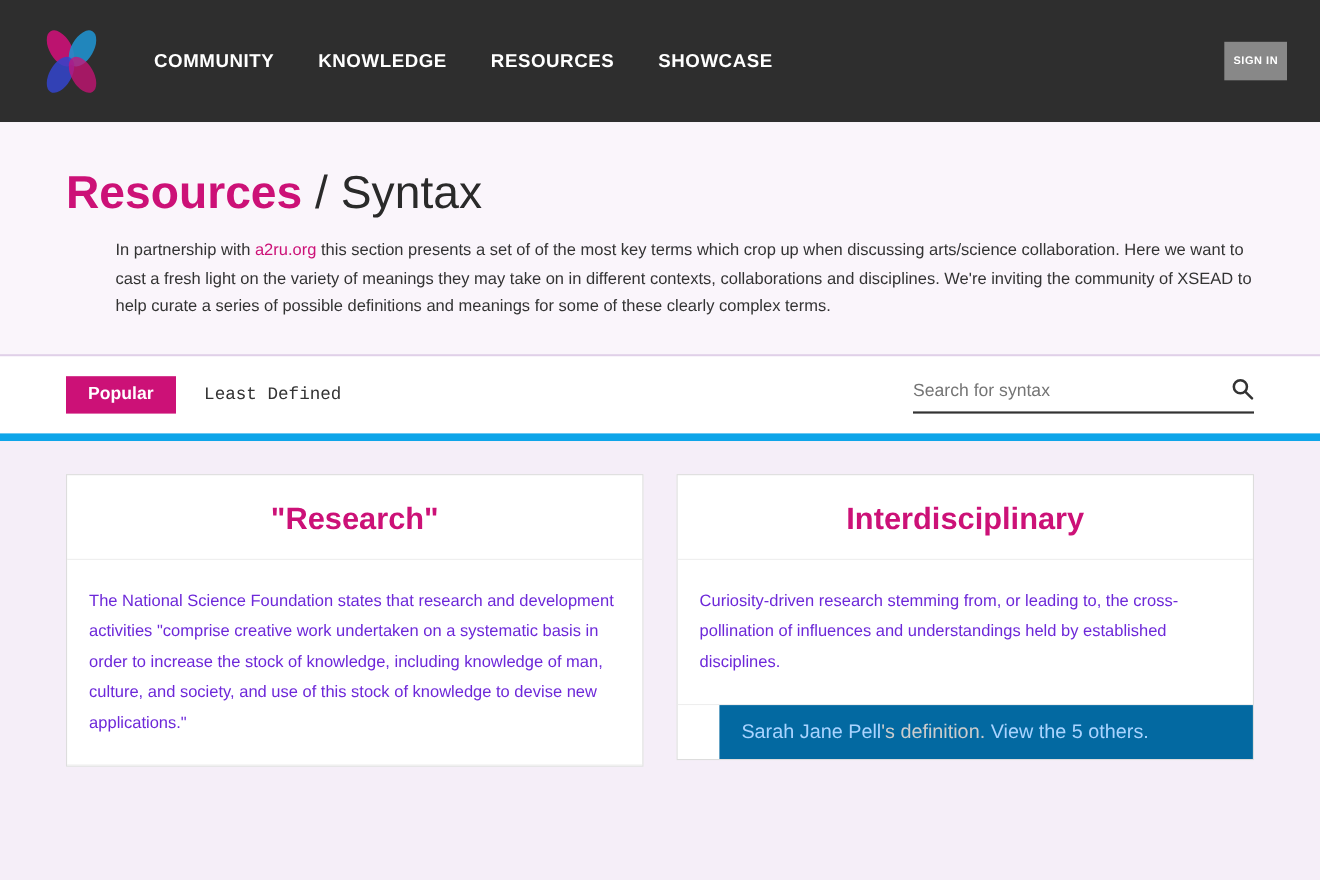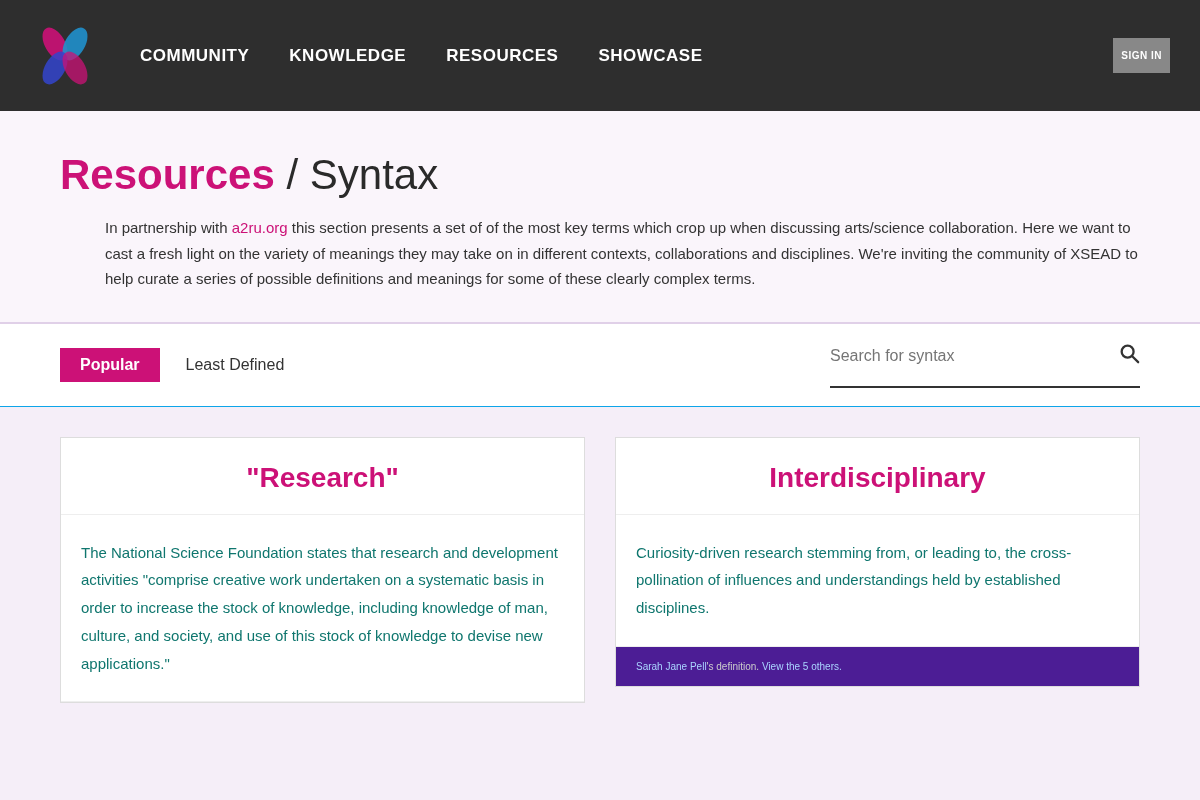--- a/index.html
+++ b/index.html
@@ -67,46 +67,47 @@
       margin-left: 45px;
     }
     .hero-desc a { color: #cc1177; text-decoration: none; }
 
     
     .filter-bar {
       background: #fff;
       display: flex;
       align-items: center;
       padding: 18px 60px;
-      border-bottom: 1px solid #0ea5e9;
+      border-bottom: 7px solid #0ea5e9;
     }
     .filter-tabs { display: flex; gap: 10px; align-items: center; flex: 1; }
     .tab-popular {
       background: #cc1177;
       color: #fff;
       padding: 8px 20px;
       font-size: 16px;
       font-weight: 700;
       border: none;
       cursor: pointer;
     }
     .tab-other {
       background: none;
       color: #333;
       padding: 8px 16px;
       font-size: 16px;
       font-weight: 400;
       border: none;
       cursor: pointer;
+      font-family: Liberation Mono, monospace;
     }
     .search-wrap {
       display: flex;
       align-items: center;
       border-bottom: 2px solid #333;
-      padding-bottom: 16px;
+      padding-bottom: 4px;
     }
     .search-input {
       border: none;
       outline: none;
       font-size: 16px;
       color: #999;
       width: 280px;
       background: transparent;
     }
     .search-icon-btn {
@@ -139,30 +140,31 @@
       border-bottom: 1px solid #eee;
     }
     .card-title {
       font-size: 28px;
       font-weight: 700;
       color: #cc1177;
     }
     .card-body {
       padding: 24px 20px;
       font-size: 15px;
-      color: #0f766e;
+      color: #6d28d9;
       line-height: 1.85;
       flex: 1;
       border-bottom: 1px solid #eee;
     }
     .card-footer {
-      background: #4c1d95;
+      background: #0369a1;
       padding: 14px 20px;
-      font-size: 10px;
+      font-size: 18px;
       color: #ccc;
+      margin-left: 38px;
     }
     .card-footer a {
       color: #aad4ff;
       text-decoration: none;
     }
   </style>
 </head>
 <body>
 
 <nav>

